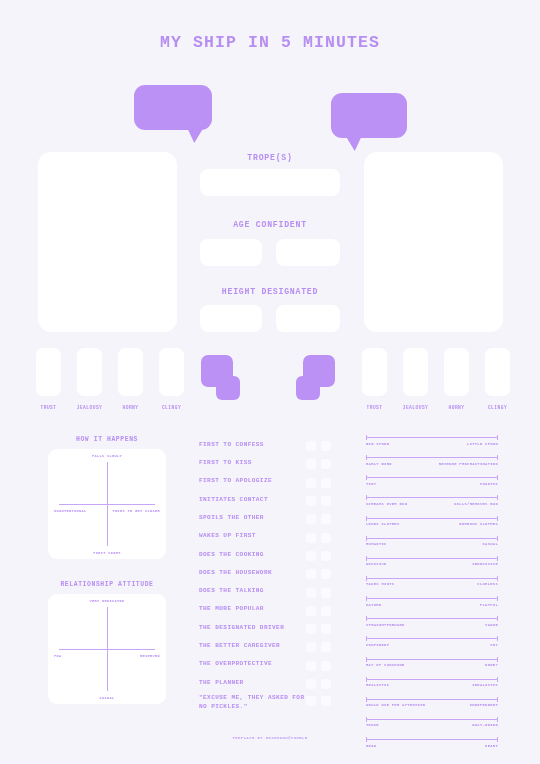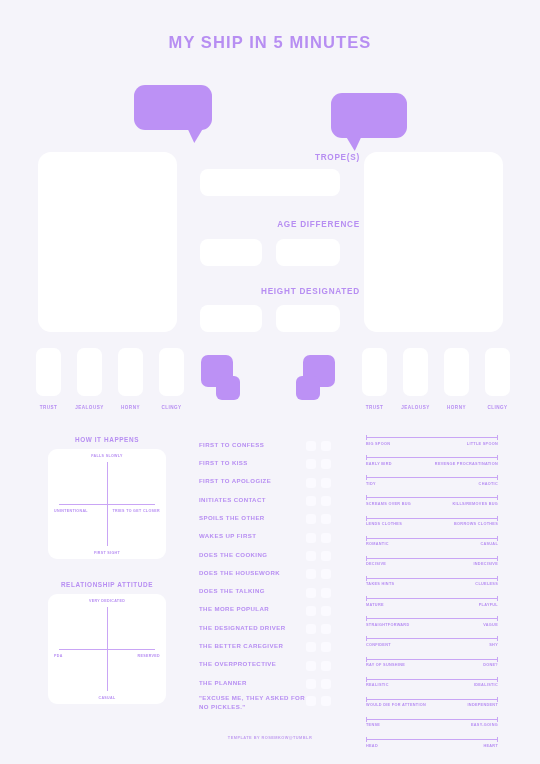--- a/index.html
+++ b/index.html
@@ -6,21 +6,21 @@
 
   body {
     width: 540px;
     height: 764px;
     background: #f5f4fa;
     font-family: "Liberation Sans", sans-serif;
     position: relative;
     overflow: hidden;
   }
 
-  .page { position: relative; width: 540px; height: 764px; }
+  .page { position: relative; width: 540px; height: 764px; font-family: Liberation Mono, monospace; }
 
   
   .title {
     position: absolute;
     top: 33px; left: 0; width: 540px;
     text-align: center;
     font-size: 16.5px;
     letter-spacing: 1.1px;
     font-weight: 700;
     color: #b78ef2;
@@ -64,21 +64,21 @@
     height: 180px;
   }
   .photo-left  { left: 38px; }
   .photo-right { left: 364px; }
 
   
   .mid-label {
     position: absolute;
     width: 180px;
     left: 180px;
-    text-align: right;
+    text-align: center;
     font-size: 8.2px;
     font-weight: 700;
     letter-spacing: 0.75px;
     color: #b78ef2;
   }
   .mid-field {
     position: absolute;
     background: #ffffff;
     border-radius: 8px;
     height: 27px;
@@ -239,21 +239,21 @@
 
   <div class="bubble bubble-left"></div>
   <div class="bubble bubble-right"></div>
 
   <div class="photo-card photo-left"></div>
   <div class="photo-card photo-right"></div>
 
   <div class="mid-label" style="top:153px">TROPE(S)</div>
   <div class="mid-field field-trope"></div>
 
-  <div class="mid-label" style="top:220px">AGE DIFFERENCE</div>
+  <div class="mid-label" style="top:220px">AGE CONFIDENT</div>
   <div class="mid-field field-age-a"></div>
   <div class="mid-field field-age-b"></div>
 
   <div class="mid-label" style="top:287px">HEIGHT DESIGNATED</div>
   <div class="mid-field field-hgt-a"></div>
   <div class="mid-field field-hgt-b"></div>
 
   <div class="trait-group trait-left">
     <div class="trait-bars">
       <div class="trait-bar"></div>

